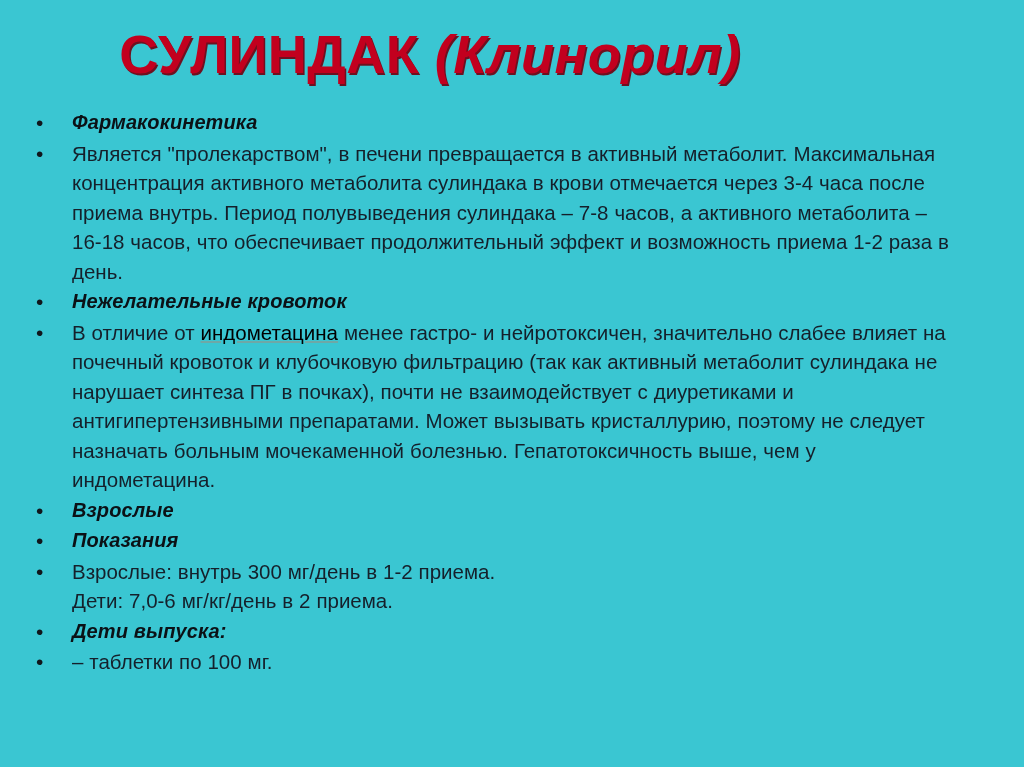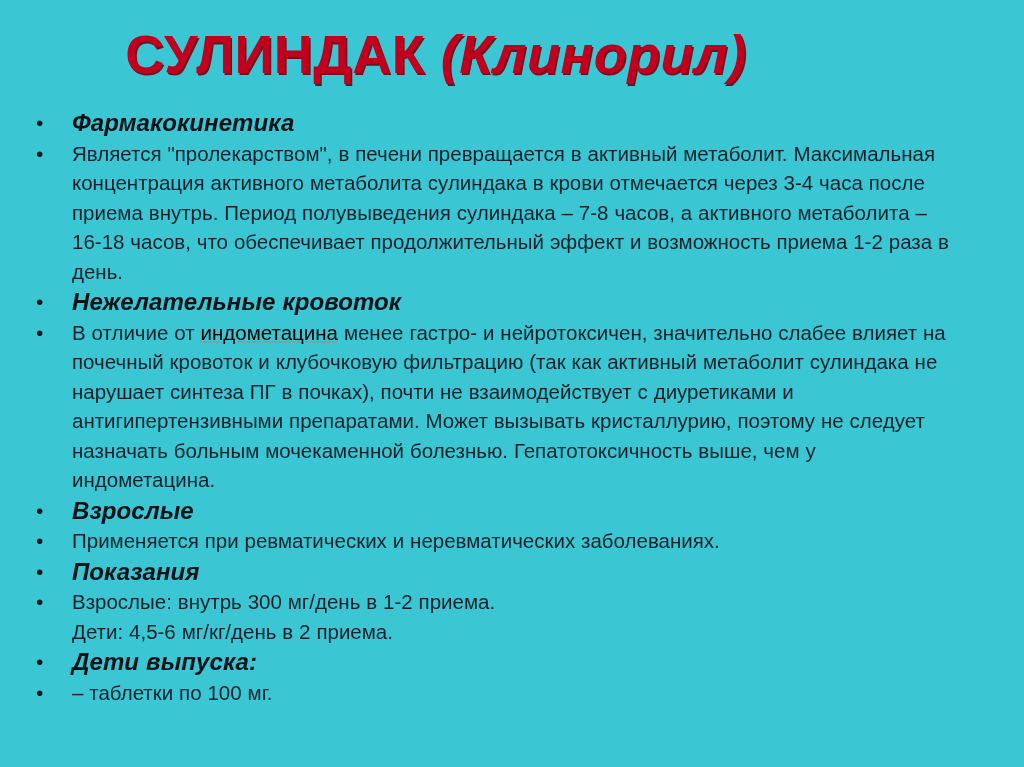--- a/index.html
+++ b/index.html
@@ -23,21 +23,20 @@
     box-sizing: border-box;
   }
 
   
   .title-block {
     position: absolute;
     left: 0;
     top: 26px;
     width: 860px;
     text-align: center;
-    padding-left: 6px;
   }
   .title {
     font-size: 54px;
     font-weight: bold;
     color: #c2001e;
     letter-spacing: 0.5px;
     line-height: 1.05;
     text-shadow: 1.5px 1.5px 0 #6e1020;
     white-space: nowrap;
   }
@@ -77,21 +76,21 @@
     font-size: 20.5px;
     line-height: 29.5px;
     word-spacing: 0.2px;
   }
 
   
   .row-heading .bullet-text {
     font-weight: bold;
     font-style: italic;
     color: #0b1116;
-    font-size: 24px;
+    font-size: 20px;
     letter-spacing: 0.1px;
   }
 
   
   .row-para .bullet-text {
     max-width: 890px;
   }
 
   
   .linkword {
@@ -135,35 +134,31 @@
     <div class="bullet-row row-para">
       <span class="bullet-mark"></span>
       <span class="bullet-text"><span>В отличие от </span><span class="linkword">индометацина</span><span> менее гастро- и нейротоксичен, значительно слабее влияет на почечный кровоток и клубочковую фильтрацию (так как активный метаболит сулиндака не нарушает синтеза ПГ в почках), почти не взаимодействует с диуретиками и антигипертензивными препаратами. Может вызывать кристаллурию, поэтому не следует назначать больным мочекаменной болезнью. Гепатотоксичность выше, чем у индометацина.</span></span>
     </div>
 
     <div class="bullet-row row-heading">
       <span class="bullet-mark"></span>
       <span class="bullet-text">Взрослые</span>
     </div>
 
-    <div class="bullet-row row-para">
-      <span class="bullet-mark"></span>
-      <span class="bullet-text">Применяется при ревматических и неревматических заболеваниях.</span>
-    </div>
 
     <div class="bullet-row row-heading">
       <span class="bullet-mark"></span>
       <span class="bullet-text">Показания</span>
     </div>
 
     <div class="bullet-row row-para">
       <span class="bullet-mark"></span>
       <span class="bullet-text">
         <span class="nowrapline">Взрослые: внутрь 300 мг/день в 1-2 приема.</span>
-        <span class="nowrapline">Дети: 4,5-6 мг/кг/день в 2 приема.</span>
+        <span class="nowrapline">Дети: 7,0-6 мг/кг/день в 2 приема.</span>
       </span>
     </div>
 
     <div class="bullet-row row-heading">
       <span class="bullet-mark"></span>
       <span class="bullet-text">Дети выпуска:</span>
     </div>
 
     <div class="bullet-row row-para">
       <span class="bullet-mark"></span>

